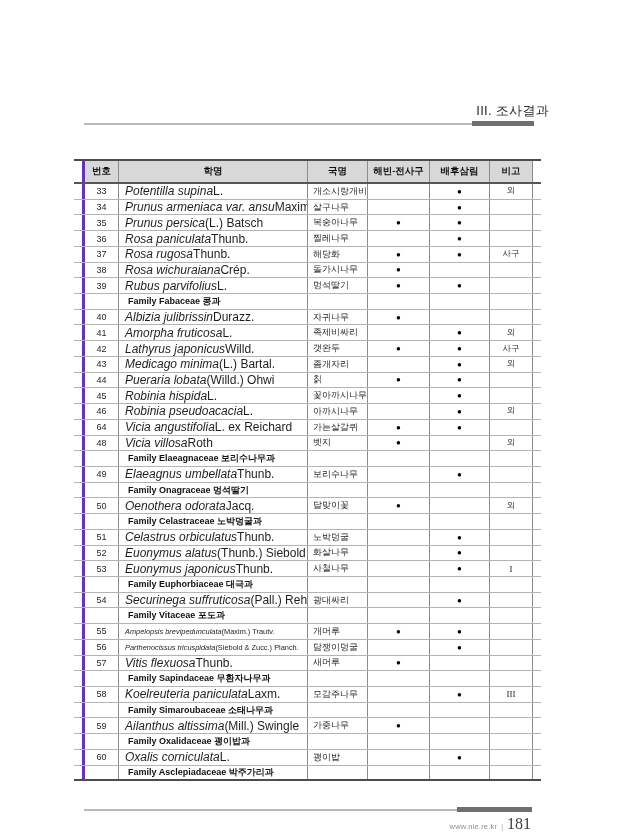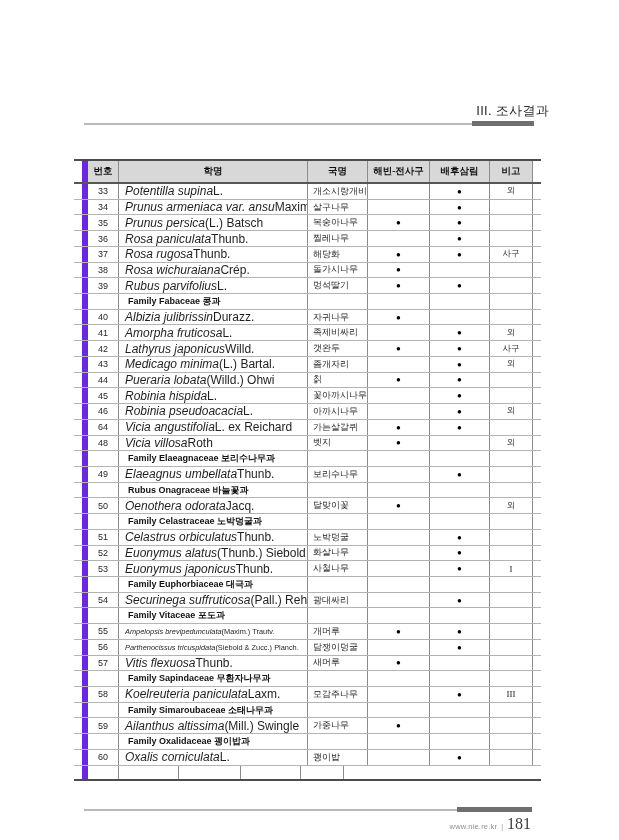--- a/index.html
+++ b/index.html
@@ -47,21 +47,21 @@
     border-bottom: 2px solid #565656;
   }
   .thead .row-inner { background: #d8d8d8; }
   .tbl .row:last-child { border-bottom: 2px solid #4c4c4c; }
 
   .cell {
     display: flex; align-items: center;
     border-right: 1px solid #8c8c8c;
     overflow: hidden; white-space: nowrap;
   }
-  .cell:first-child { border-left: 6px solid #6d28d9; }
+  .cell:first-child { border-left: 3px solid #6d28d9; }
 
   .w-no     { width: 37px;  justify-content: center; }
   .w-sci    { width: 189px; padding-left: 6px; }
   .w-kor    { width: 60px;  padding-left: 5px; }
   .w-beach  { width: 62px;  justify-content: center; font-family: Liberation Serif, serif; }
   .w-forest { width: 60px;  justify-content: center; }
   .w-note   { width: 43px;  justify-content: center; }
 
   .thead .cell { justify-content: center; font-weight: bold; font-size: 9.5px; padding-left: 0; color: #111; }
 
@@ -353,21 +353,21 @@
             </div>
         <div class="cell w-kor c-kor">보리수나무</div>
         <div class="cell w-beach c-mark c-beach"></div>
         <div class="cell w-forest c-mark c-forest">●</div>
         <div class="cell w-note c-note"></div>
       </div>
     </div>
         <div class="row">
       <div class="row-inner">
         <div class="cell w-no"></div>
-        <div class="cell w-sci c-family">Rubus Onagraceae 바늘꽃과</div>
+        <div class="cell w-sci c-family">Family Onagraceae 멍석딸기</div>
         <div class="cell w-kor"></div>
         <div class="cell w-beach"></div>
         <div class="cell w-forest"></div>
         <div class="cell w-note"></div>
       </div>
     </div>
         <div class="row">
       <div class="row-inner">
         <div class="cell w-no c-no">50</div>
         <div class="cell w-sci c-sci">
@@ -566,20 +566,21 @@
             </div>
         <div class="cell w-kor c-kor">괭이밥</div>
         <div class="cell w-beach c-mark c-beach"></div>
         <div class="cell w-forest c-mark c-forest">●</div>
         <div class="cell w-note c-note"></div>
       </div>
     </div>
         <div class="row">
       <div class="row-inner">
         <div class="cell w-no"></div>
+        <div class="cell w-sci c-family">Family Asclepiadaceae 박주가리과</div>
         <div class="cell w-kor"></div>
         <div class="cell w-beach"></div>
         <div class="cell w-forest"></div>
         <div class="cell w-note"></div>
       </div>
     </div>
       </div>
   </div>
 
   <div class="ftr-rule-thin"></div>

